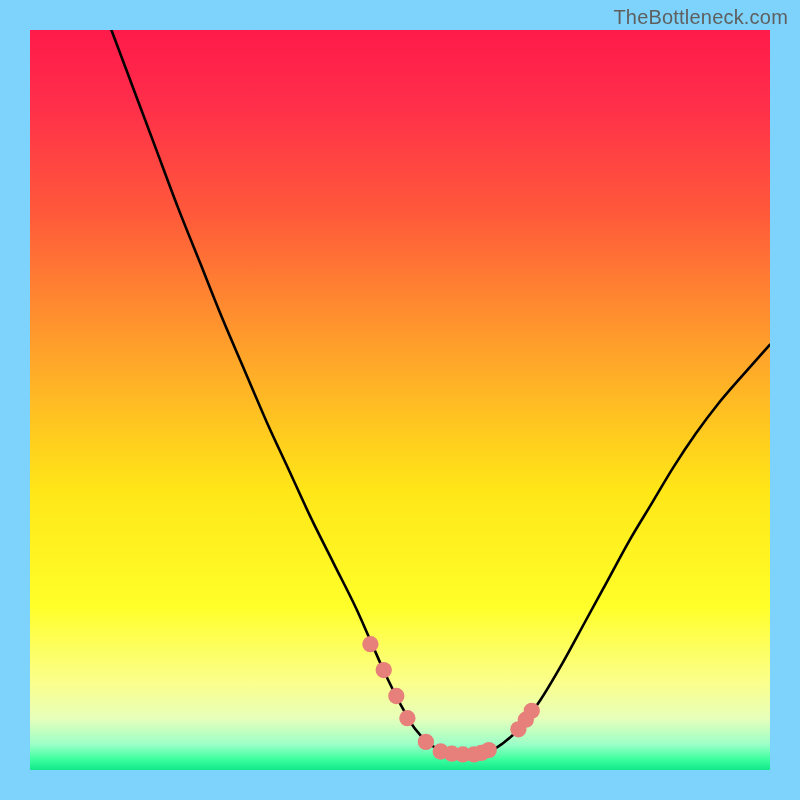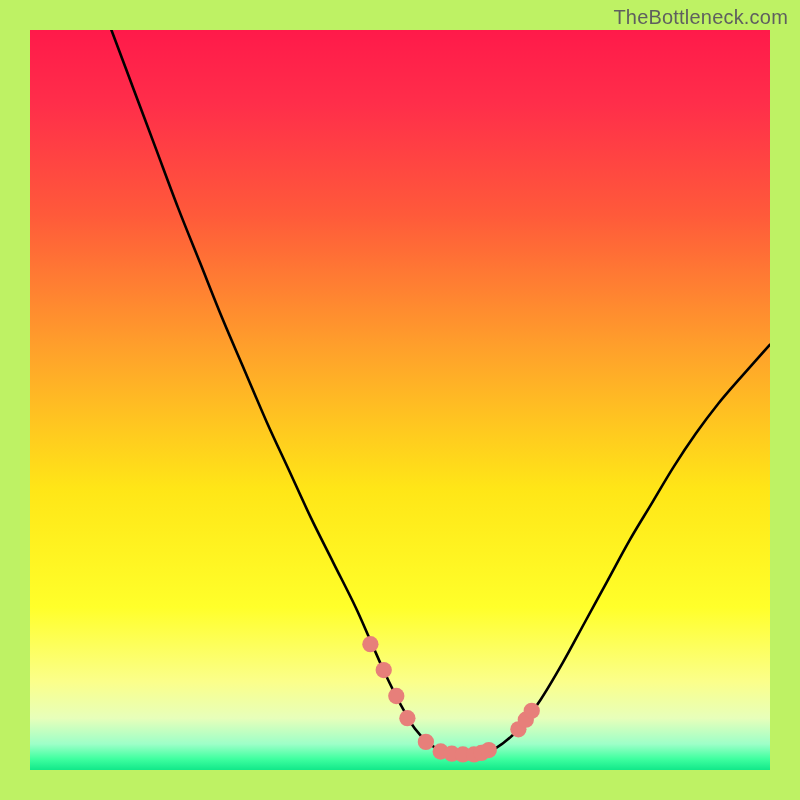--- a/index.html
+++ b/index.html
@@ -10,21 +10,21 @@
     background: #000;
     overflow: hidden;
     font-family: Arial, Helvetica, sans-serif;
   }
   .frame {
     position: absolute;
     top: 0;
     left: 0;
     width: 800px;
     height: 800px;
-    background: #bef264;
+    background: #7dd3fc;
   }
   .plot-area {
     position: absolute;
     top: 30px;
     left: 30px;
     width: 740px;
     height: 740px;
     overflow: hidden;
   }
   .gradient {

